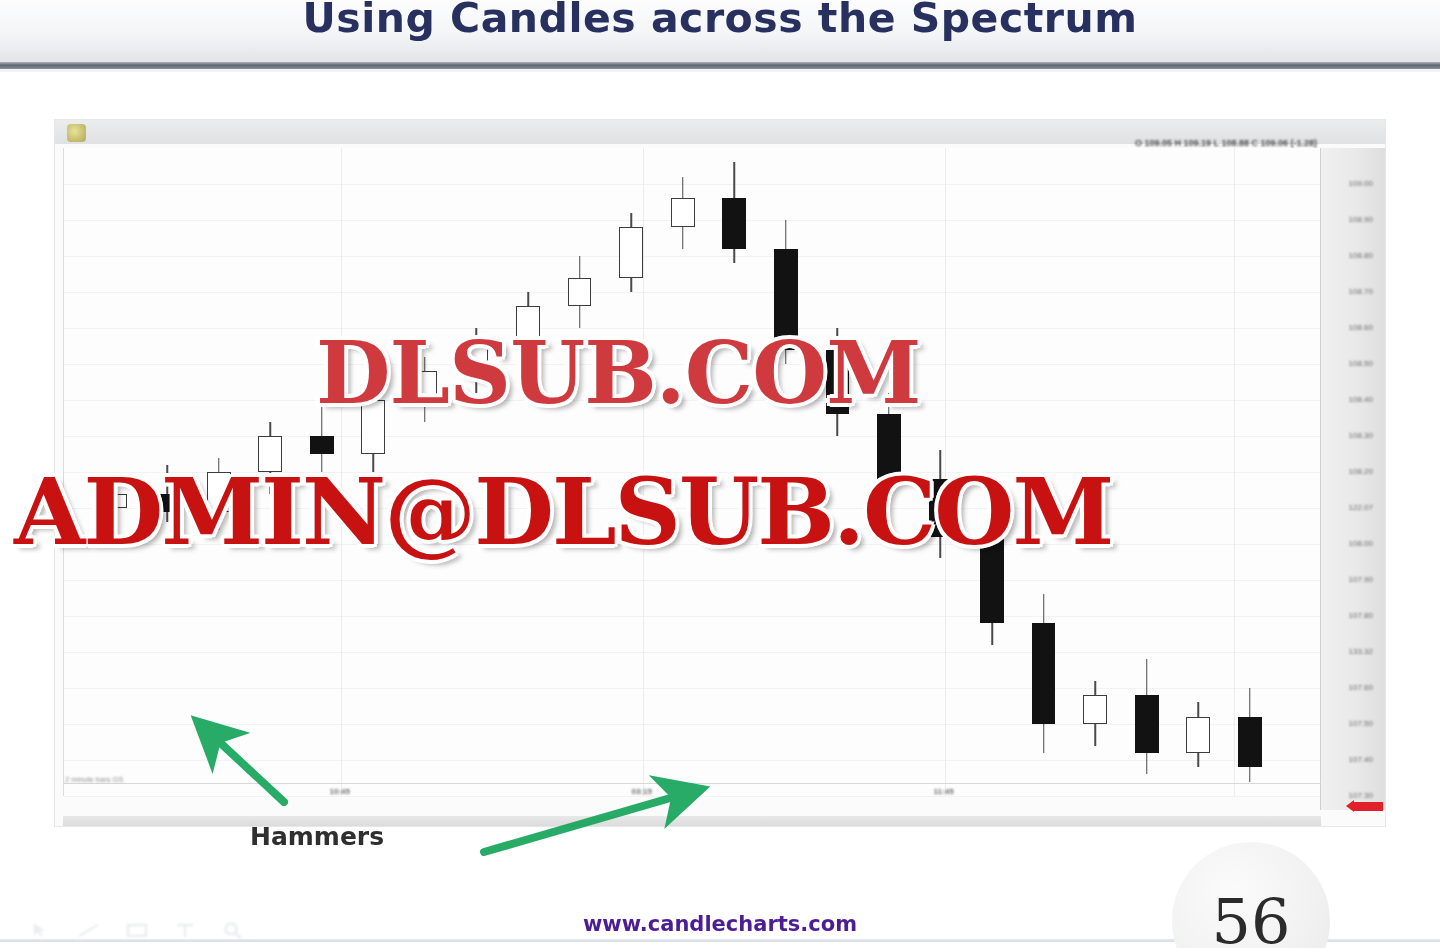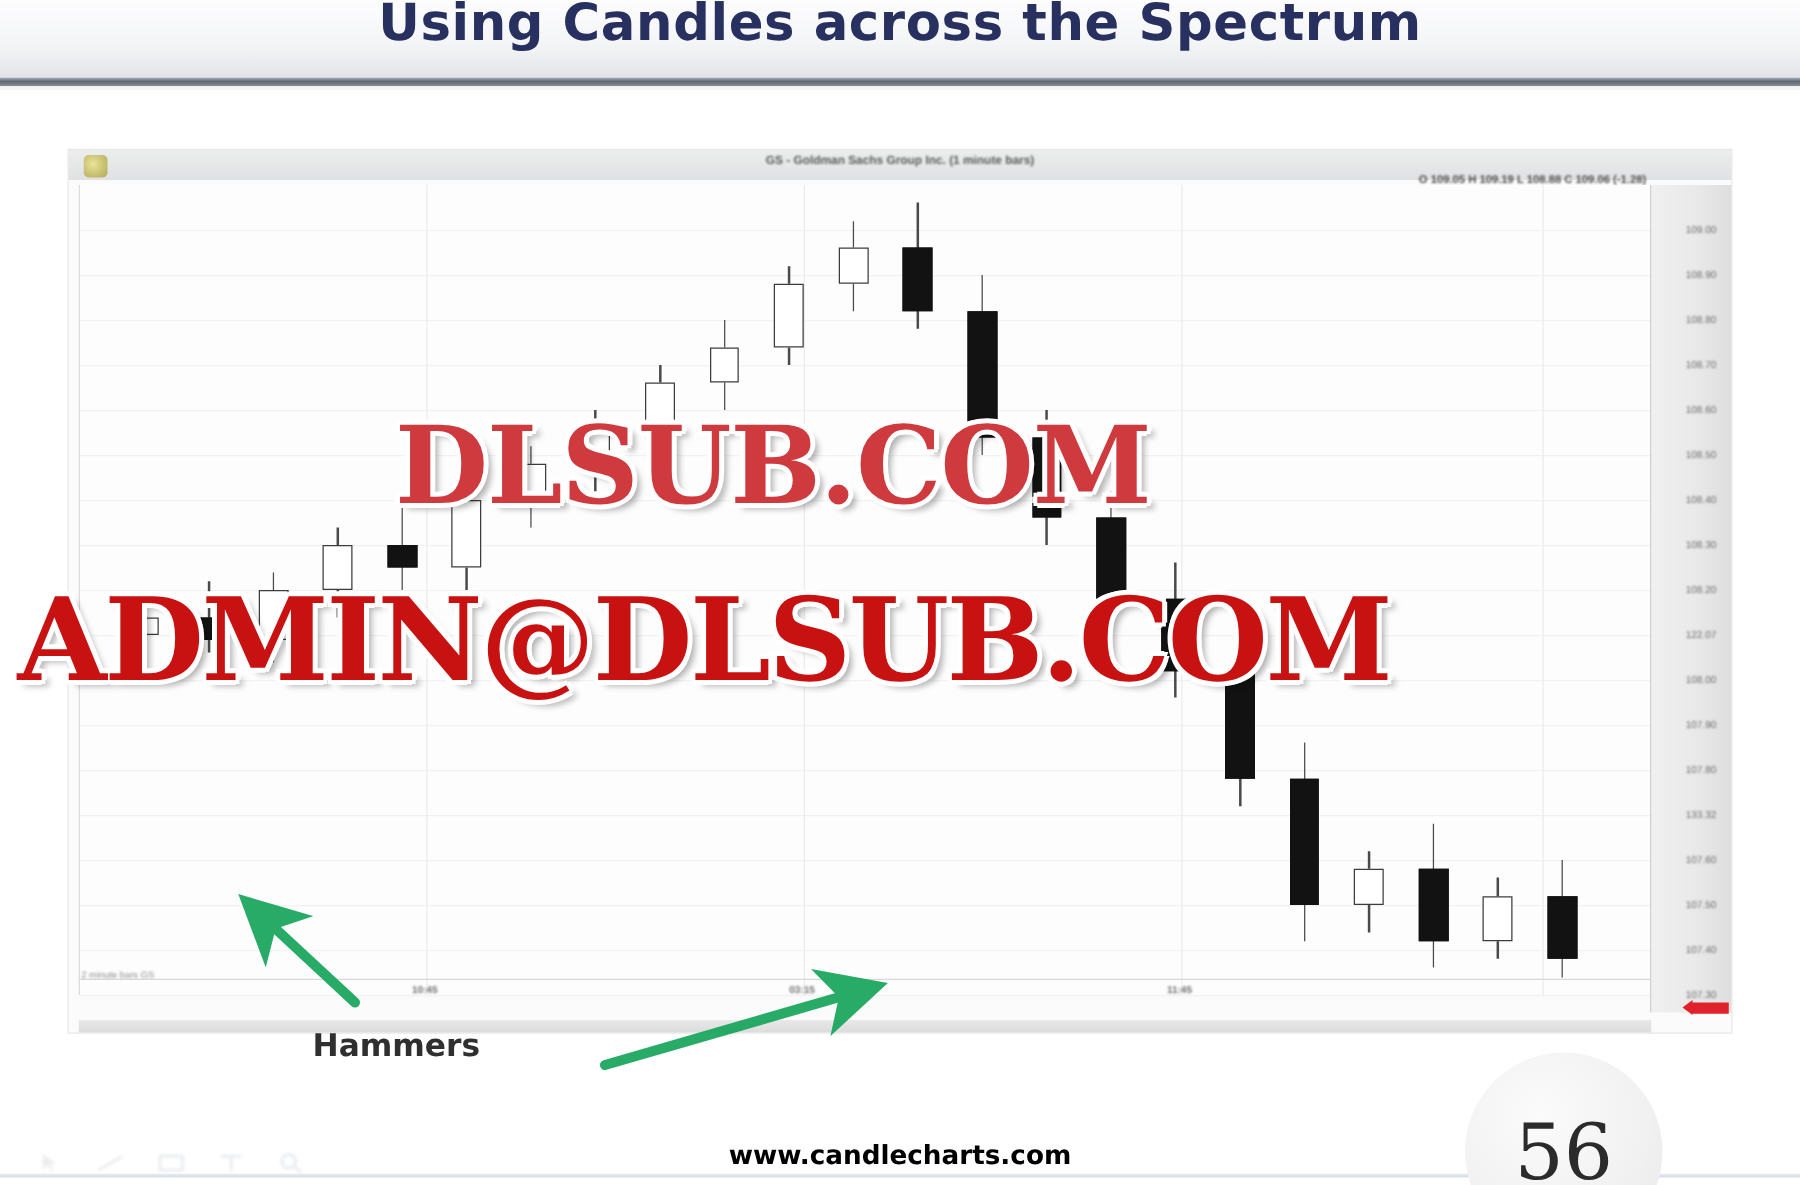--- a/index.html
+++ b/index.html
@@ -189,21 +189,21 @@
   }
   #page-number-text{
     font-family:"DejaVu Serif", serif;
     font-size:62px;color:#2b2b2b;
     filter:blur(0.4px);
   }
 
   
   #footer-url{
     position:absolute;left:0;bottom:12px;width:1440px;text-align:center;
-    font-size:21px;font-weight:bold;color:#000000;
+    font-size:21px;font-weight:bold;color:#4c1d95;
     font-family:"DejaVu Sans", sans-serif;
     filter:blur(0.55px);
     z-index:8;
   }
   #footer-rule{
     position:absolute;left:0;bottom:6px;width:1440px;height:3px;
     background:linear-gradient(180deg,#e6eaf1,#d7dce6);
   }
 
   
@@ -227,21 +227,20 @@
 </div>
 <div id="title-rule"></div>
 <div id="title-rule2"></div>
 
 <div id="slide-body">
 
   <div id="chart-window">
 
     <div id="chart-titlebar"></div>
     <div id="chart-logo"></div>
-    <div id="chart-symbol-line">GS - Goldman Sachs Group Inc. (1 minute bars)</div>
     <div id="chart-quote-line">O 109.05  H 109.19  L 108.88  C 109.06  (-1.28)</div>
     <div id="chart-last-price">
       <div>108.99</div>
       <div>-1.28</div>
     </div>
 
     <div id="plot-area">
         <div class="hgrid" style="top: 36px;"></div>
         <div class="hgrid" style="top: 72px;"></div>
         <div class="hgrid" style="top: 108px;"></div>

